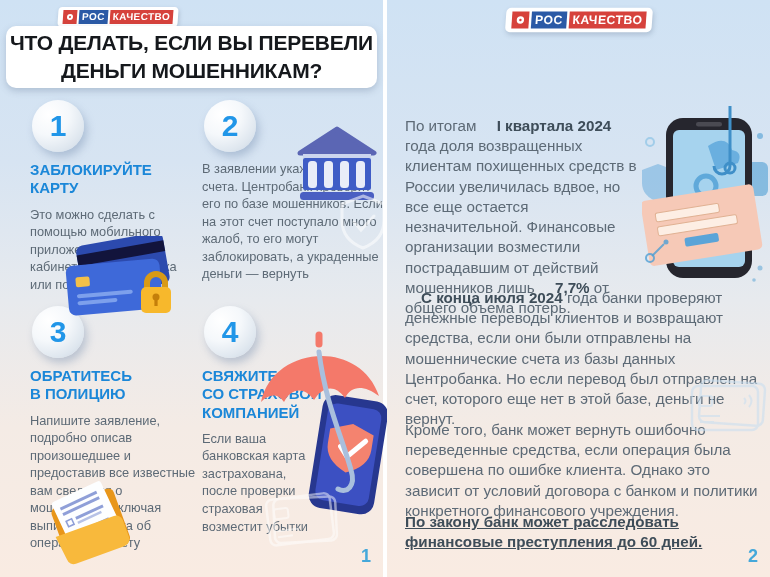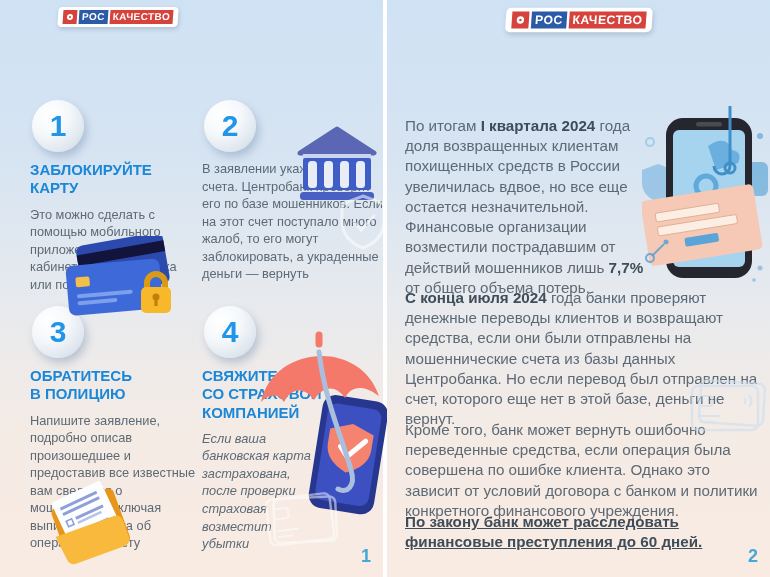--- a/index.html
+++ b/index.html
@@ -33,27 +33,27 @@
   .step2 { left: 202px; top: 100px; width: 182px; }
   .step3 { left: 30px; top: 306px; width: 170px; }
   .step4 { left: 202px; top: 306px; width: 178px; }
   .num { width: 52px; height: 52px; border-radius: 50%; margin-left: 2px;
     background: radial-gradient(circle at 32% 28%, #ffffff 0%, #f5f8fb 40%, #dfe7ef 72%, #c7d3e1 100%);
     box-shadow: 3px 5px 9px rgba(110,135,170,.4);
     display: flex; align-items: center; justify-content: center;
     color: #2196e8; font-size: 30px; font-weight: bold; }
   .step h3 { margin: 9px 0 0 0; font-size: 15px; font-weight: bold; color: #1b87d8; line-height: 1.22; white-space: pre-line; }
   .step p { margin: 8px 0 0 0; font-size: 12.8px; color: #5d6a76; line-height: 1.37; }
-  .step4 p { width: 118px; font-style: italic; }
+  .step4 p { width: 118px; }
 
   
   .r-title { position: absolute; top: 52px; left: 0; right: 0; margin: 0; text-align: center;
     font-size: 20px; font-weight: bold; color: #1e9ad8; line-height: 26px; white-space: pre-line; }
   .rp { position: absolute; margin: 0; font-size: 15.2px; color: #5d6a76; line-height: 1.33; }
-  .rp b { color: #3e4d59; }
+  .rp b { color: #3e4d59; margin-left: 16px; }
   .p1 { left: 18px; top: 116px; width: 240px; }
   .p2 { left: 18px; top: 288px; width: 360px; }
   .p3 { left: 18px; top: 420px; width: 360px; }
   .p4 { left: 18px; top: 512px; width: 340px; font-weight: bold; color: #3e4d59; text-decoration: underline; }
 
   .page-num { position: absolute; right: 12px; bottom: 10px; font-size: 18px; font-weight: bold; color: #45a8da; z-index: 3; }
   .watermark { position: absolute; right: 2px; bottom: 22px; font-size: 42px; font-weight: bold;
     color: rgba(255,255,255,.5); letter-spacing: 7px; z-index: 1; }
 
   .abs { position: absolute; }
@@ -67,20 +67,24 @@
   <div class="panel left">
 
     <div class="logo left-pos">
       <span class="logo-ic">
           <span class="logo-ring"></span>
         </span>
       <span class="logo-txt logo-ros">РОС</span>
       <span class="logo-txt logo-kach">КАЧЕСТВО</span>
     </div>
 
+    <div class="banner">
+      <h1>ЧТО ДЕЛАТЬ, ЕСЛИ ВЫ ПЕРЕВЕЛИ
+ДЕНЬГИ МОШЕННИКАМ?</h1>
+    </div>
 
     <div class="step step1">
       <div class="num">1</div>
       <h3>ЗАБЛОКИРУЙТЕ
 КАРТУ</h3>
       <p>Это можно сделать с помощью мобильного приложения, личного кабинета на сайте банка или по горячей линии</p>
     </div>
 
     <div class="step step2">
       <div class="num">2</div>

